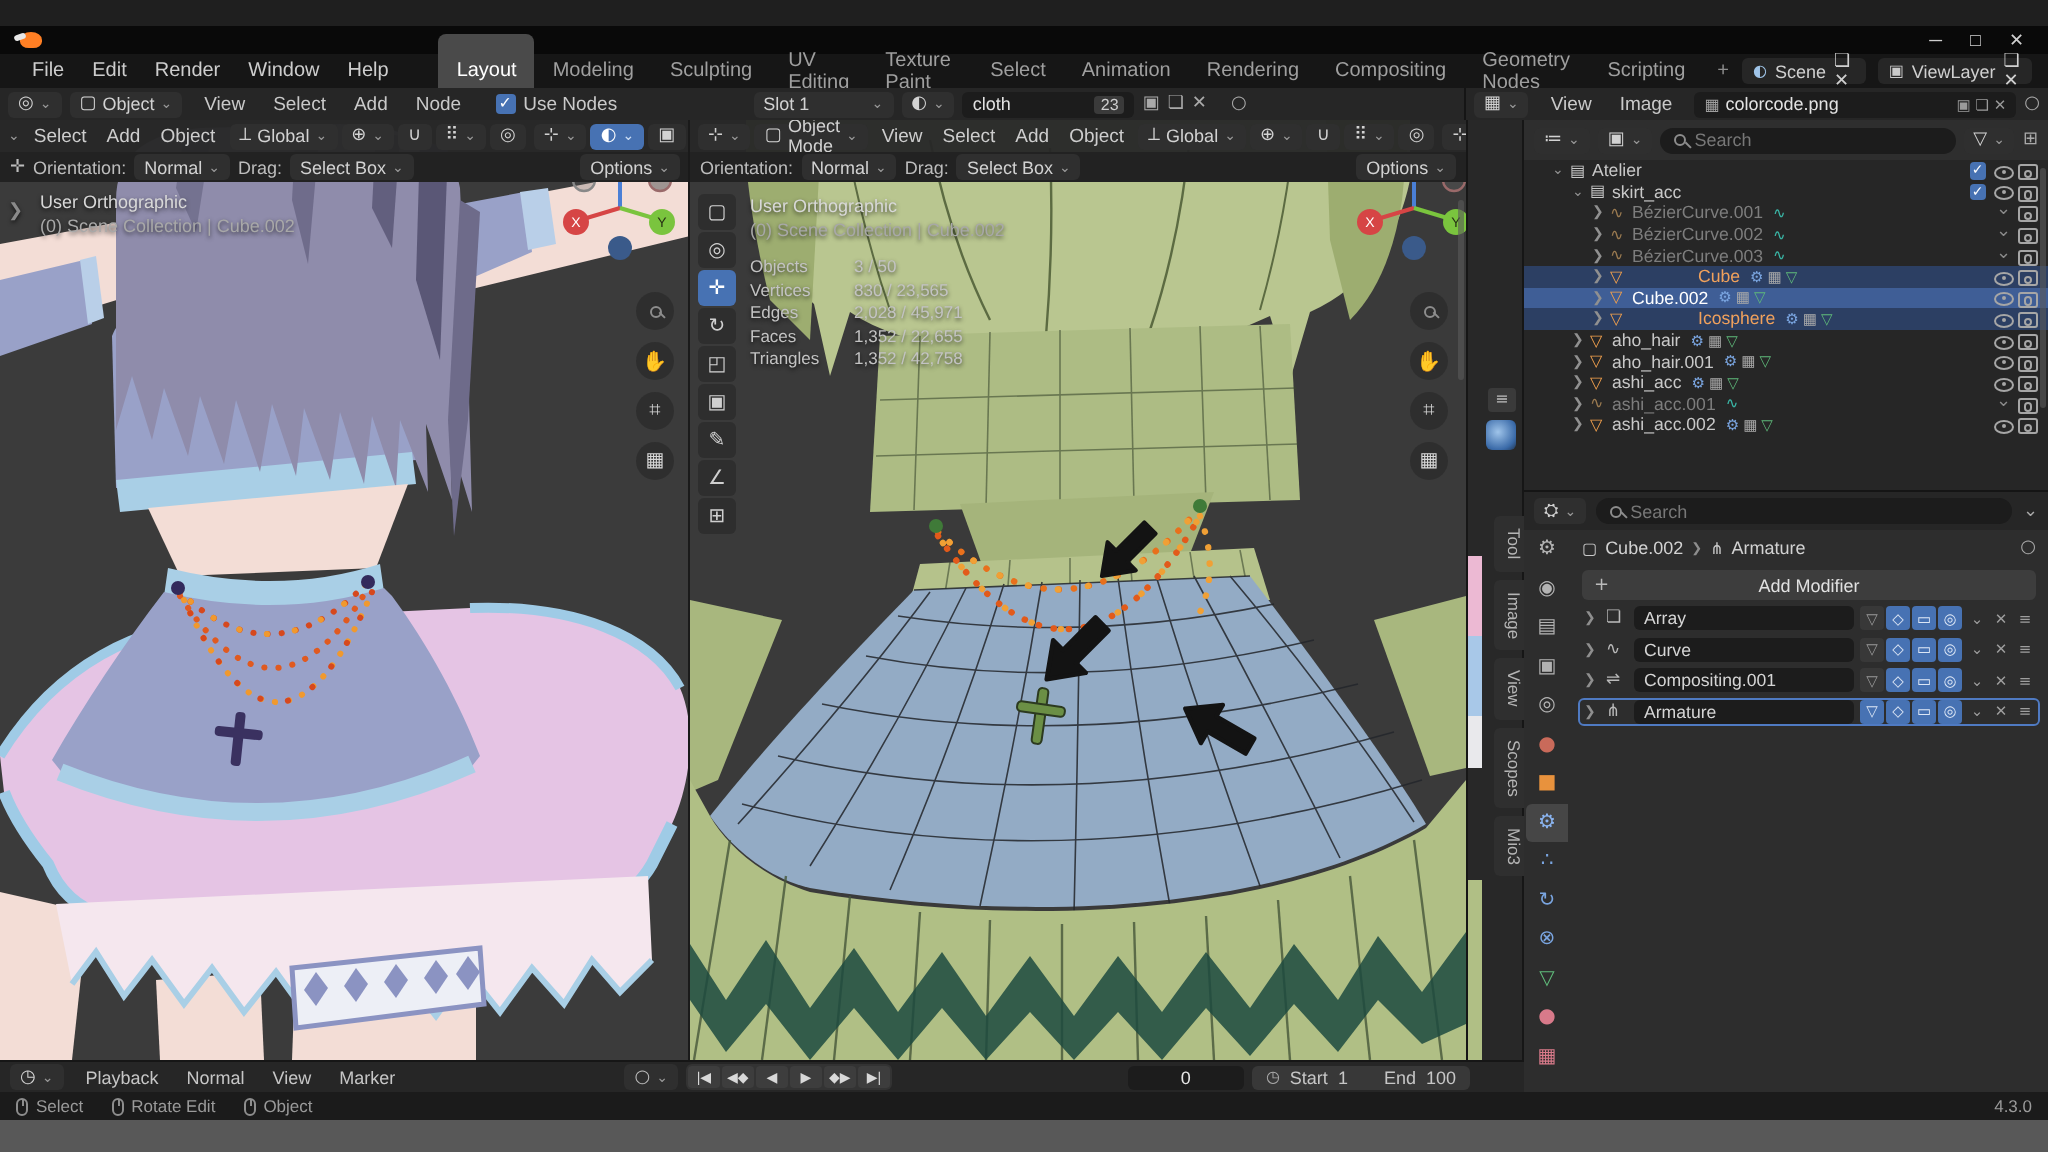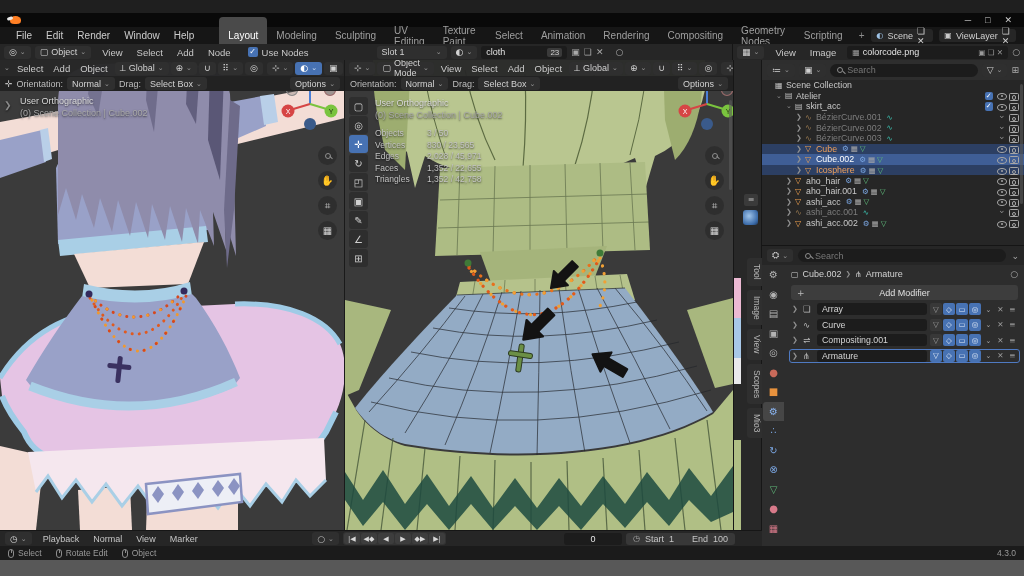--- a/index.html
+++ b/index.html
@@ -45,21 +45,21 @@
   .vtab{position:absolute;left:9px;width:16px;background:#2f2f2f;border-radius:3px 0 0 3px;color:#b5b5b5;font-size:8.5px;writing-mode:vertical-rl;padding:6px 1px;margin-bottom:2px;}
   
   #outliner{left:762px;top:60px;width:262px;height:186px;background:#262626;border-bottom:1px solid #151515;}
   #ol-hdr{display:flex;align-items:center;gap:4px;height:20px;padding:0 5px;background:#2e2e2e;font-size:9px;color:#bdbdbd;}
   .search{flex:1;display:flex;align-items:center;gap:4px;background:#1c1c1c;border-radius:8px;height:13px;padding:0 7px;color:#777;font-size:9px;}
   .mag-icon{width:6px;height:6px;border:1.2px solid #8d8d8d;border-radius:50%;position:relative;flex:none;}
   .mag-icon::after{content:"";position:absolute;width:4px;height:1.2px;background:#8d8d8d;transform:rotate(45deg);right:-3.5px;bottom:-1px;}
   .ol-row{display:flex;align-items:center;height:10.6px;font-size:8.8px;color:#c8c8c8;padding-right:4px;}
   .ol-row[data-state="active"]{background:#3f5e96;color:#fff;}
   .ol-row[data-state="selrow"]{background:#2c3f63;}
-  .ol-row[data-state="selrow"] .ol-label{color:#f0a15c;}
+  .ol-row[data-state="selrow"] .ol-label{color:#f0a15c;margin-left:33px;}
   .ol-row[data-state="dim"] .ol-label{color:#7d7d7d;}
   .ol-indent{flex:none;}
   .ol-indent[data-ind="0"]{width:4px;}.ol-indent[data-ind="1"]{width:14px;}
   .ol-indent[data-ind="2"]{width:24px;}.ol-indent[data-ind="3"]{width:34px;}
   .ol-exp{width:9px;color:#909090;font-size:7px;flex:none;}
   .ol-exp[data-exp="open"]::before{content:"⌄";}
   .ol-exp[data-exp="col"]::before{content:"❯";}
   .ol-type{width:11px;font-size:8px;flex:none;}
   .ol-type[data-kind="scene"]::before{content:"▦";color:#c8c8c8;}
   .ol-type[data-kind="collection"]::before{content:"▤";color:#c8c8c8;}
@@ -659,31 +659,20 @@
         <span>Search</span>
       </span>
       <span class="chip">
           <span class="g">▽</span>
           <span class="dd">⌄</span>
         </span>
       <span class="g mini">⊞</span>
     </div>
     <div>
 
-        <div class="ol-row" data-state="normal">
-          <span class="ol-indent" data-ind="0"></span>
-          <span class="ol-exp g" data-exp="none"></span>
-          <span class="ol-type g" data-kind="scene"></span>
-          <span class="ol-label">Scene Collection</span>
-          <span class="ol-mods g" data-mods=""></span>
-          <span class="ol-spacer"></span>
-
-          <span class="ol-eye" data-eye="none"></span>
-          <span class="ol-cam" data-cam="n"></span>
-        </div>
 
         <div class="ol-row" data-state="normal">
           <span class="ol-indent" data-ind="1"></span>
           <span class="ol-exp g" data-exp="open"></span>
           <span class="ol-type g" data-kind="collection"></span>
           <span class="ol-label">Atelier</span>
           <span class="ol-mods g" data-mods=""></span>
           <span class="ol-spacer"></span>
           <span class="ol-check g" data-check="y">✓</span>
           <span class="ol-eye" data-eye="open"></span>

